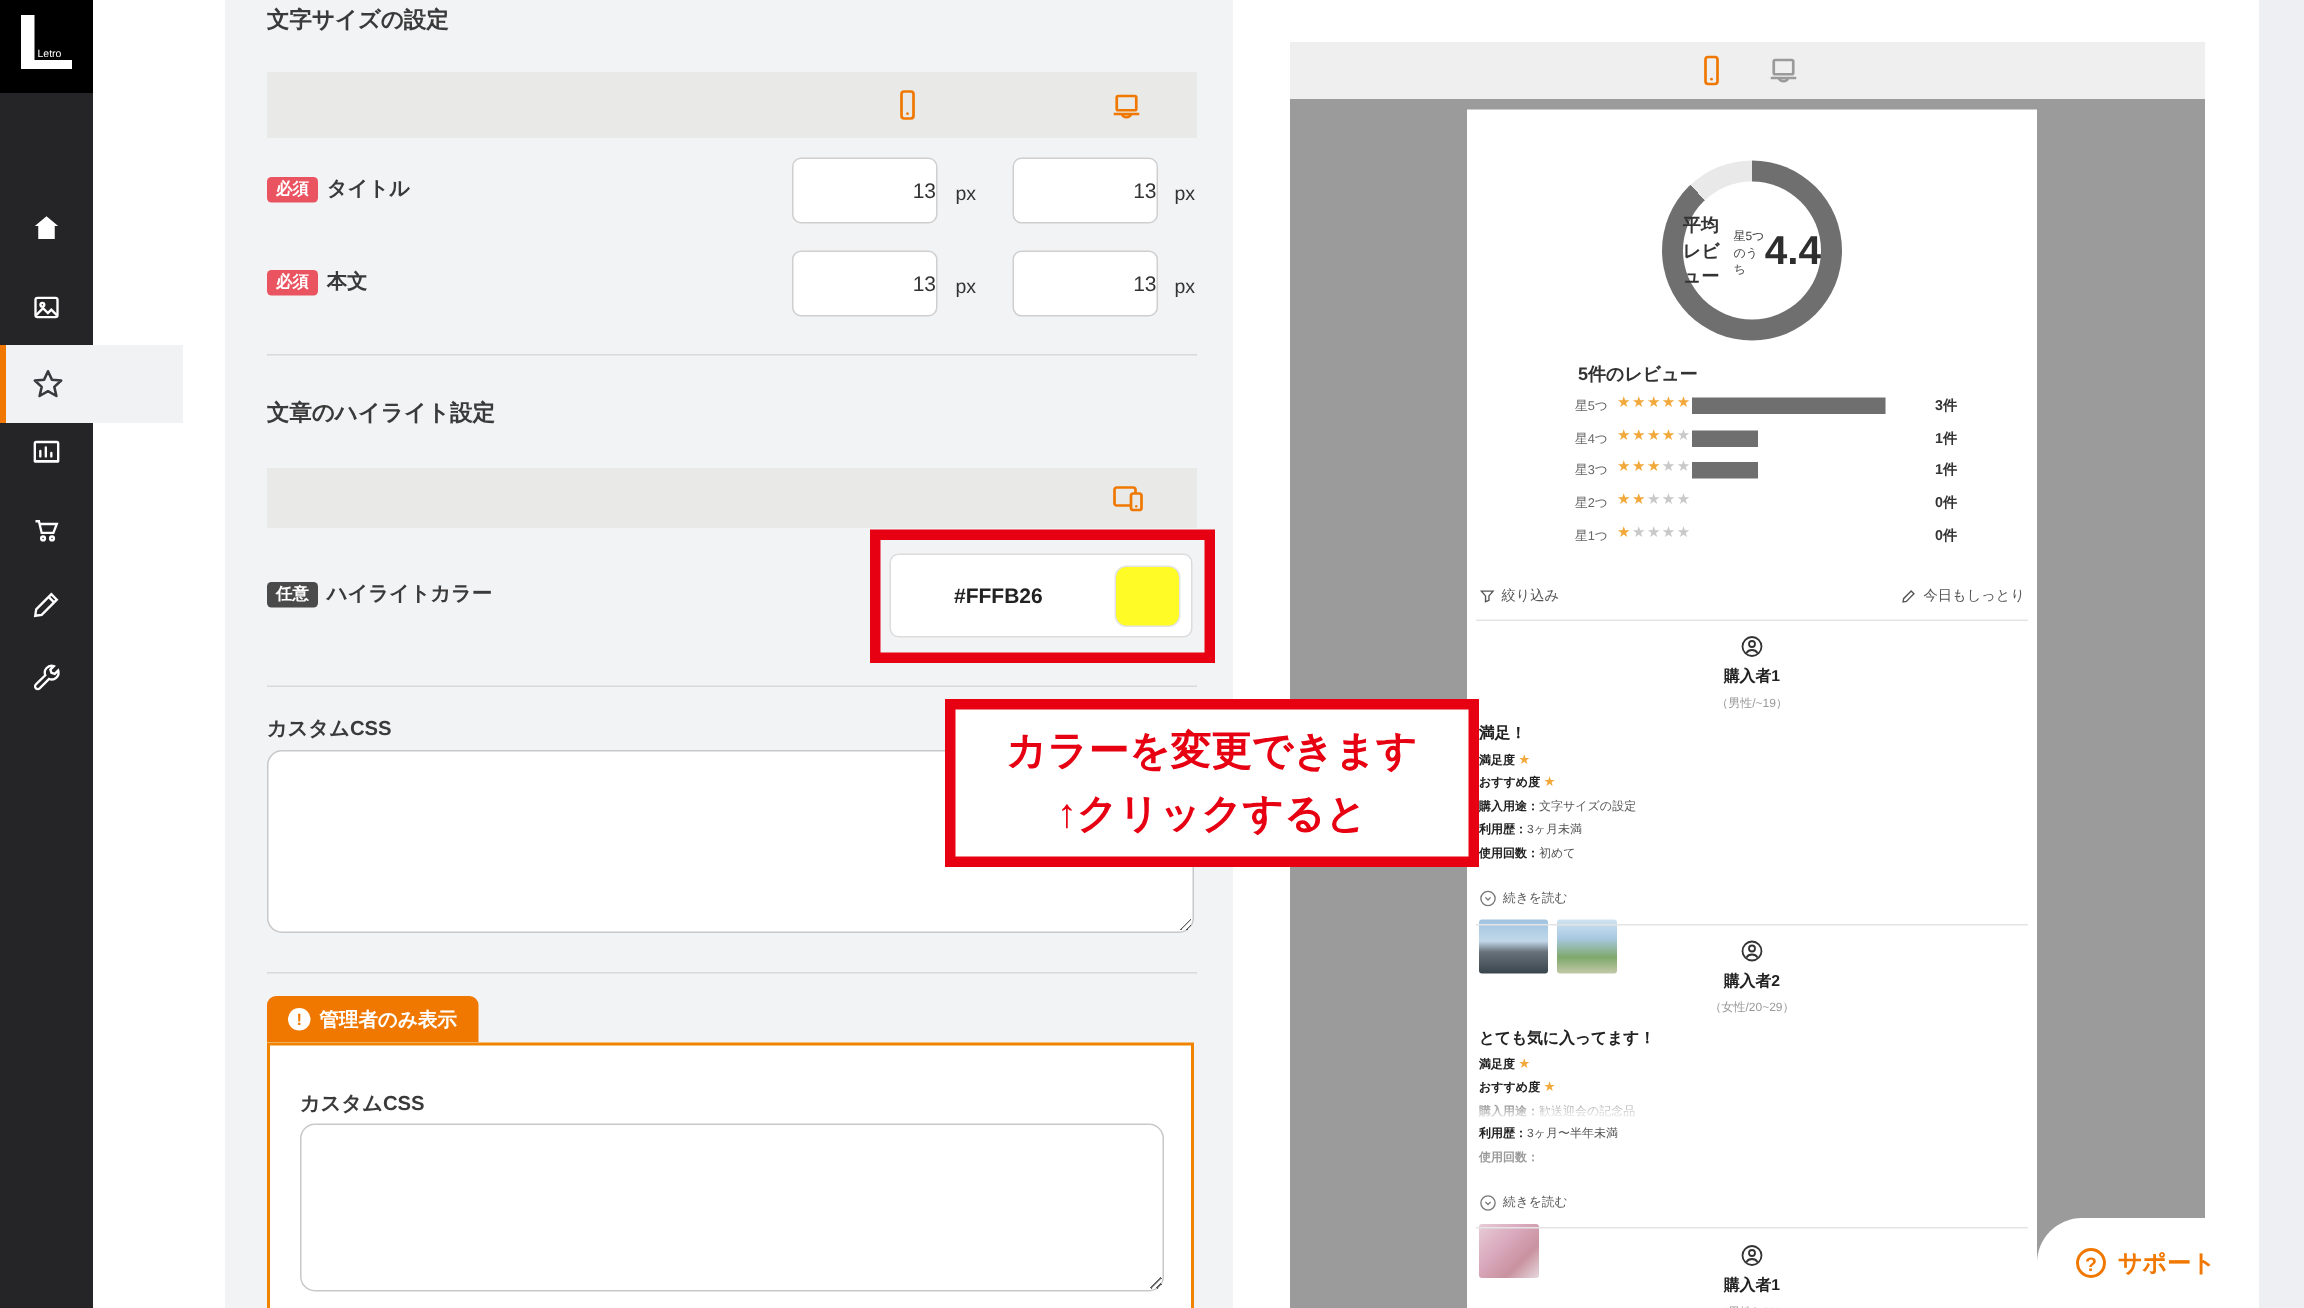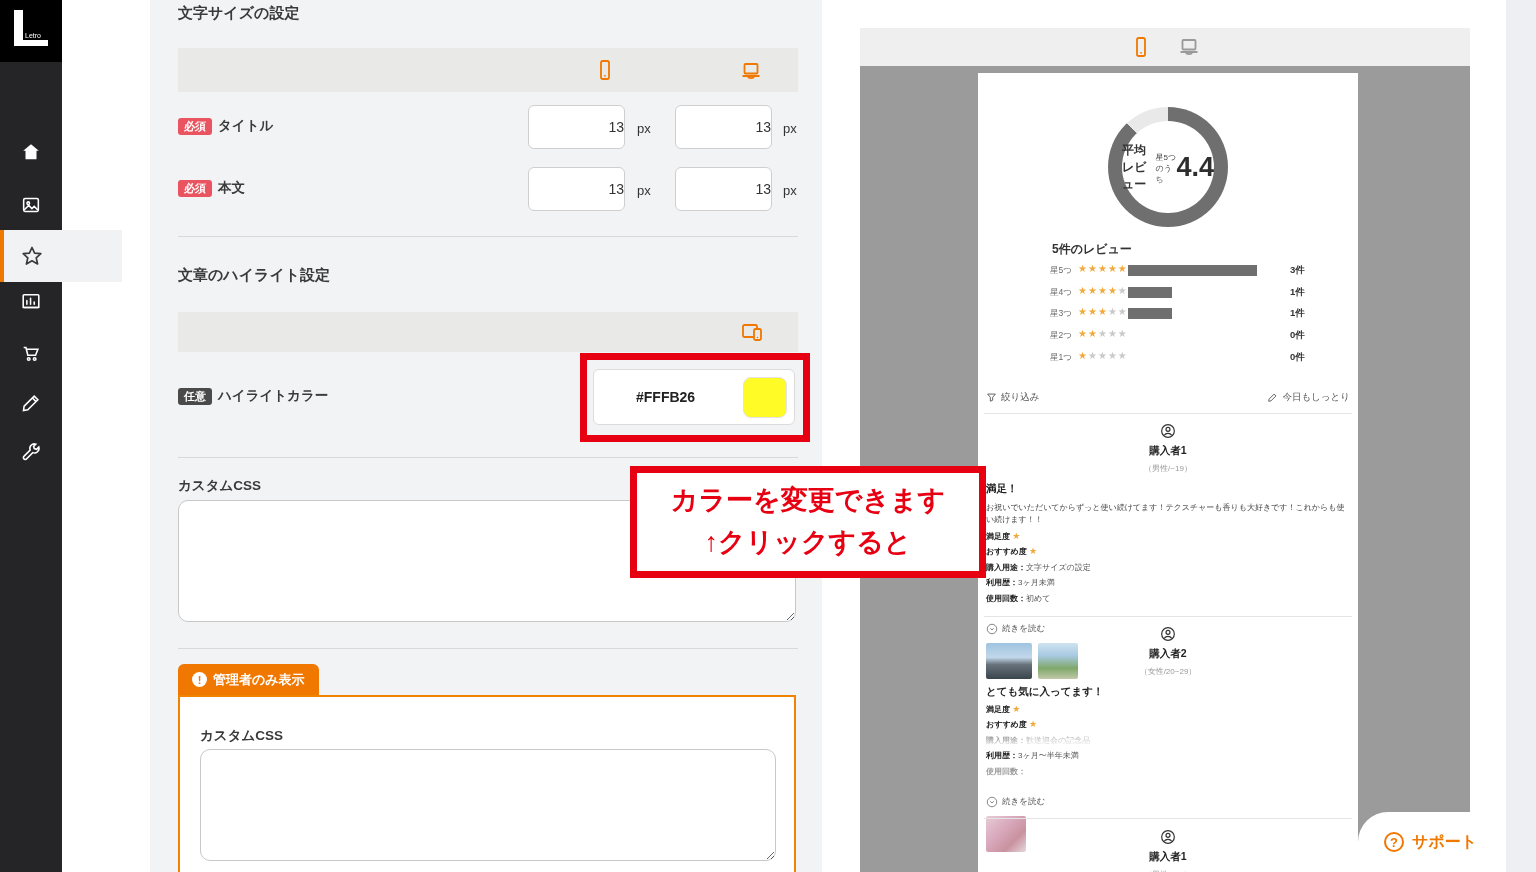--- a/index.html
+++ b/index.html
@@ -345,21 +345,20 @@
               <svg width="16" height="16" viewBox="0 0 24 24" fill="none" stroke="#333" stroke-width="1.8">
                   <circle cx="12" cy="12" r="9.5"></circle>
                   <circle cx="12" cy="9.5" r="3"></circle>
                   <path d="M6.5 18.5 a6 5 0 0 1 11 0"></path>
                 </svg>
             </span>
             <span class="rv-name">購入者1</span>
             <span class="rv-meta">（男性/~19）</span>
           </div>
           <div class="rv-title">満足！</div>
-          <div class="rv-body">お祝いでいただいてからずっと使い続けてます！テクスチャーも香りも大好きです！これからも使い続けます！！</div>
           <div class="rv-line"><b>満足度</b> <span class="rv-star">★</span></div>
           <div class="rv-line"><b>おすすめ度</b> <span class="rv-star">★</span></div>
           <div class="rv-line"><b>購入用途：</b><span>文字サイズの設定</span></div>
           <div class="rv-line"><b>利用歴：</b><span>3ヶ月未満</span></div>
           <div class="rv-line"><b>使用回数：</b><span>初めて</span></div>
           <div class="rv-more">
             <span class="icn">
               <svg width="12" height="12" viewBox="0 0 24 24" fill="none" stroke="#777" stroke-width="1.8">
                   <circle cx="12" cy="12" r="9.5"></circle>
                   <path d="M8.5 10.5 12 14 15.5 10.5"></path>

